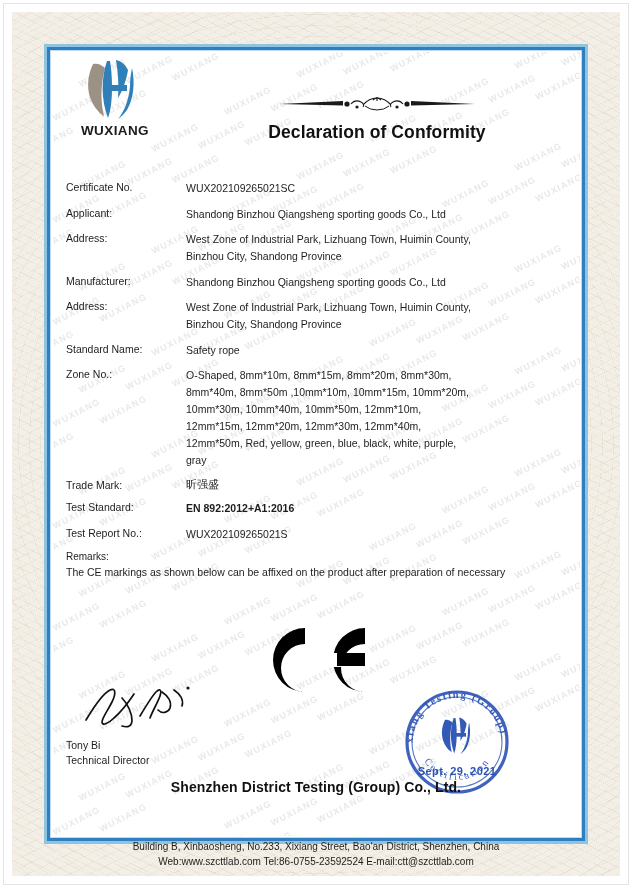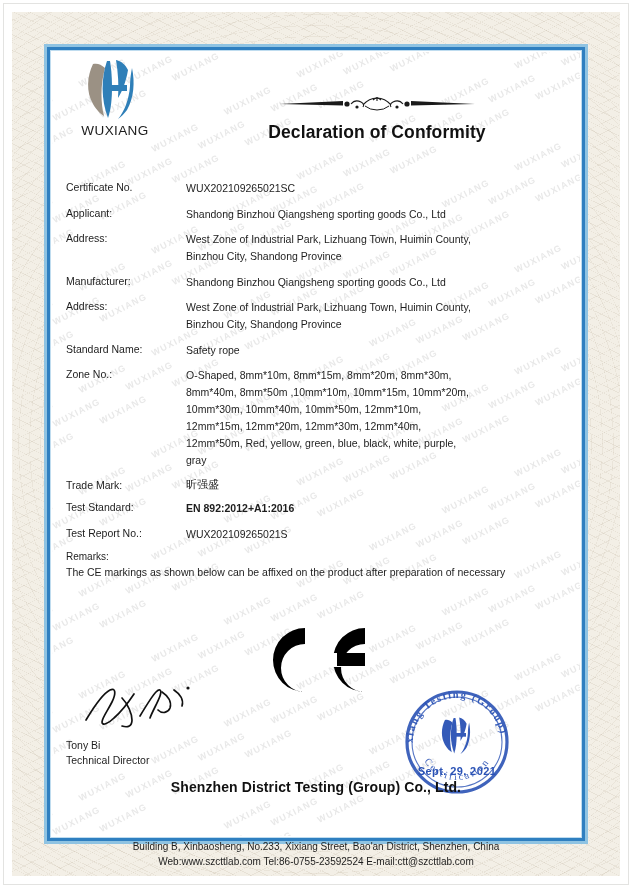--- a/index.html
+++ b/index.html
@@ -111,21 +111,21 @@
     position: absolute;
     left: 8px;
     top: 4px;
     width: 110px;
     text-align: center;
   }
   .brand-mark { width: 76px; height: 66px; margin: 0 auto; display: block; }
   .brand-name {
     margin-top: 1px;
     font-size: 13.5px;
-    font-weight: 400;
+    font-weight: 700;
     letter-spacing: 0.4px;
     color: #1b1b1b;
   }
 
   .title-block {
     position: absolute;
     left: 150px;
     top: 44px;
     width: 350px;
     text-align: center;

